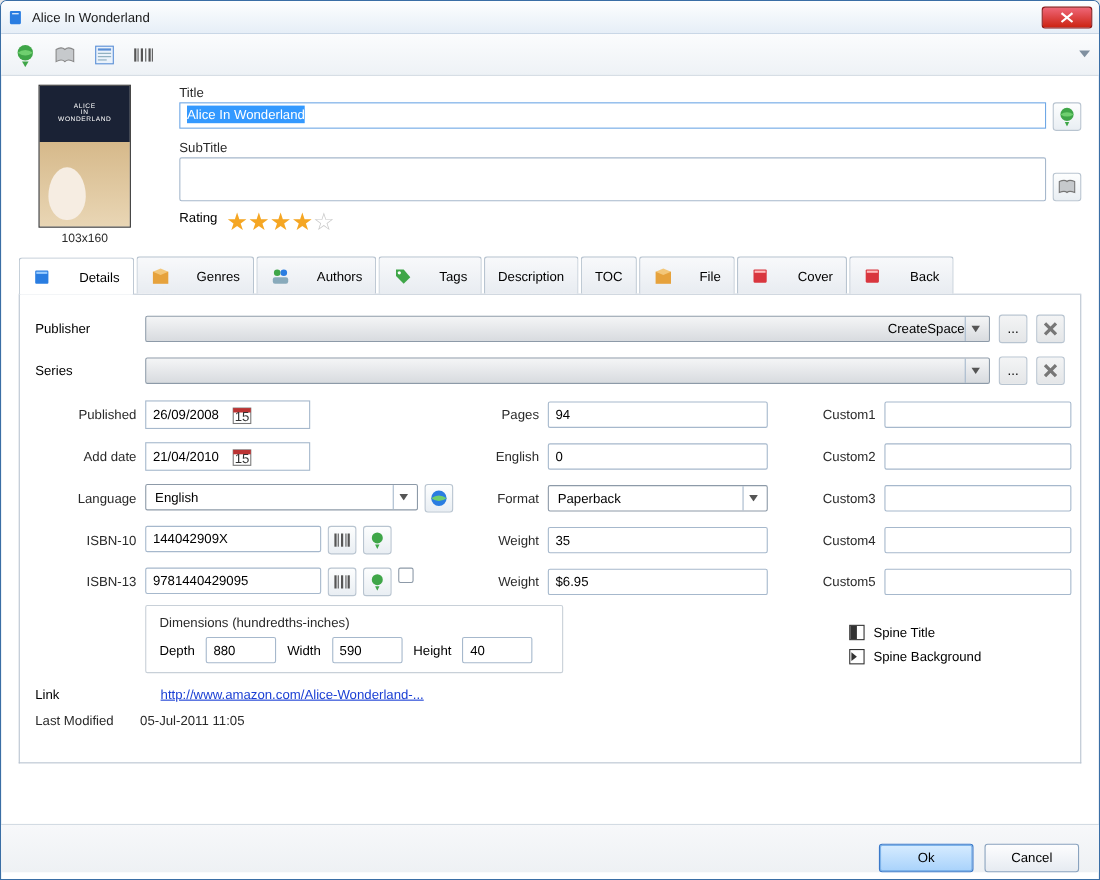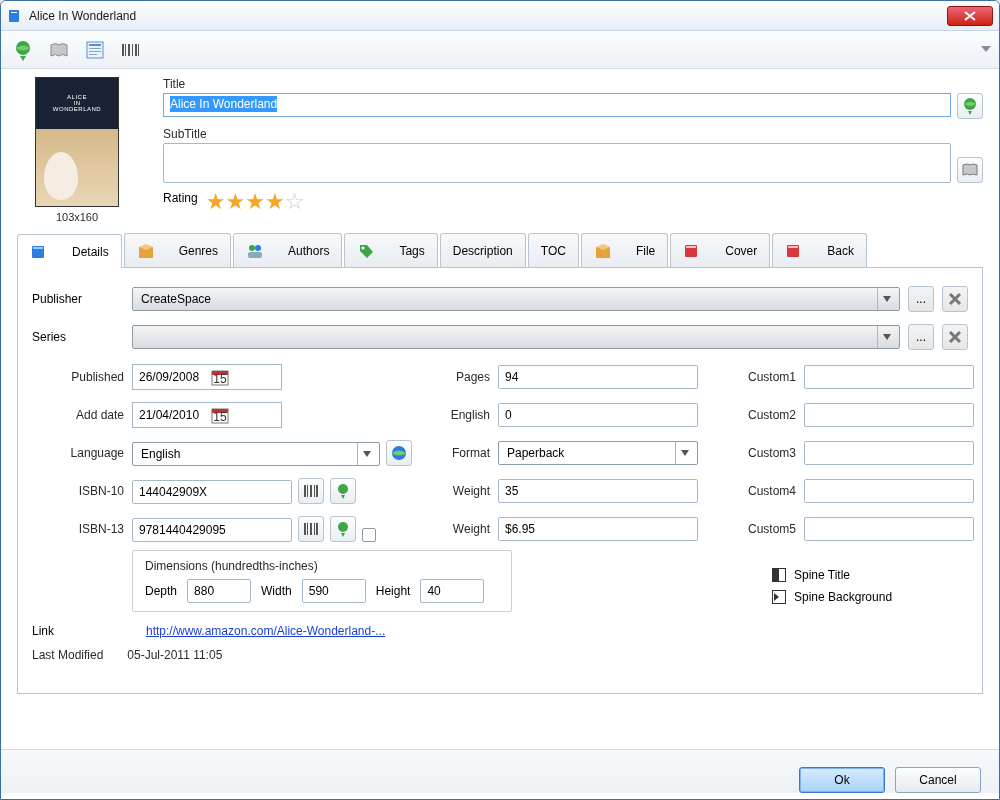--- a/index.html
+++ b/index.html
@@ -42,21 +42,21 @@
 
 .tabstrip { display:flex; border-bottom:1px solid #b8c4d0; margin-top:10px; }
 .tab { display:flex; align-items:center; gap:24px; padding:6px 12px; border:1px solid #b8c4d0; border-bottom:none; background:linear-gradient(#f8f9fb,#e8ecf1); margin-right:2px; border-radius:3px 3px 0 0; cursor:pointer; height:34px; }
 .tab.active { background:#fff; position:relative; top:1px; }
 .tab .tab-icon { width:18px; height:18px; }
 
 .tabpanel { border:1px solid #b8c4d0; border-top:none; padding:18px 14px 12px 14px; background:#fff; height:426px; }
 
 .form-grid { display:grid; grid-template-columns: 92px 280px 70px 200px 90px 170px; row-gap:12px; column-gap:8px; align-items:center; }
 .form-grid label { color:#2a2a2a;text-align:right; }
-.combo-group { display:flex; gap:6px; align-items:flex-end; }
+.combo-group { display:flex; gap:6px; align-items:flex-start; }
 .date-input { width:150px; height:26px; border:1px solid #a6b8cc; display:flex; align-items:center; padding:0 4px 0 6px; gap:6px; }
 .date-input span { flex:1; }
 .cal-icon svg { display:block; }
 .small-input { height:24px; width:100%; }
 
 .dim-box { border:1px solid #c8d0d8; border-radius:2px; padding:8px 12px; margin-top:8px; width:380px; }
 .dim-box .dim-title { color:#2a2a2a; margin-bottom:6px; display:block; }
 .dim-row { display:flex; gap:10px; align-items:center; }
 .dim-row input { width:64px; height:24px; }
 .spine-row { display:flex; align-items:center; gap:8px; margin-bottom:8px; }
@@ -236,21 +236,21 @@
               <rect x="3" y="4" width="10" height="2" fill="#fbb"></rect>
             </svg></span>
           <span>Back</span>
         </div>
     </div>
 
     <div class="tabpanel" style="position:relative;">
 
       <div style="display:flex; gap:8px; align-items:center; margin-bottom:12px;">
         <label style="width:92px;">Publisher</label>
-        <div class="gradient-select" style="width:488px;">
+        <div class="gradient-select" style="width:488px;text-align:right;">
           <span class="sel-text">CreateSpace</span>
           <div class="drop-arrow">
               <svg width="8" height="6">
                 <path d="M0 0 L8 0 L4 6 Z" fill="#555"></path>
               </svg>
             </div>
         </div>
         <div class="icon-btn flat">
             <span>...</span>
           </div>

